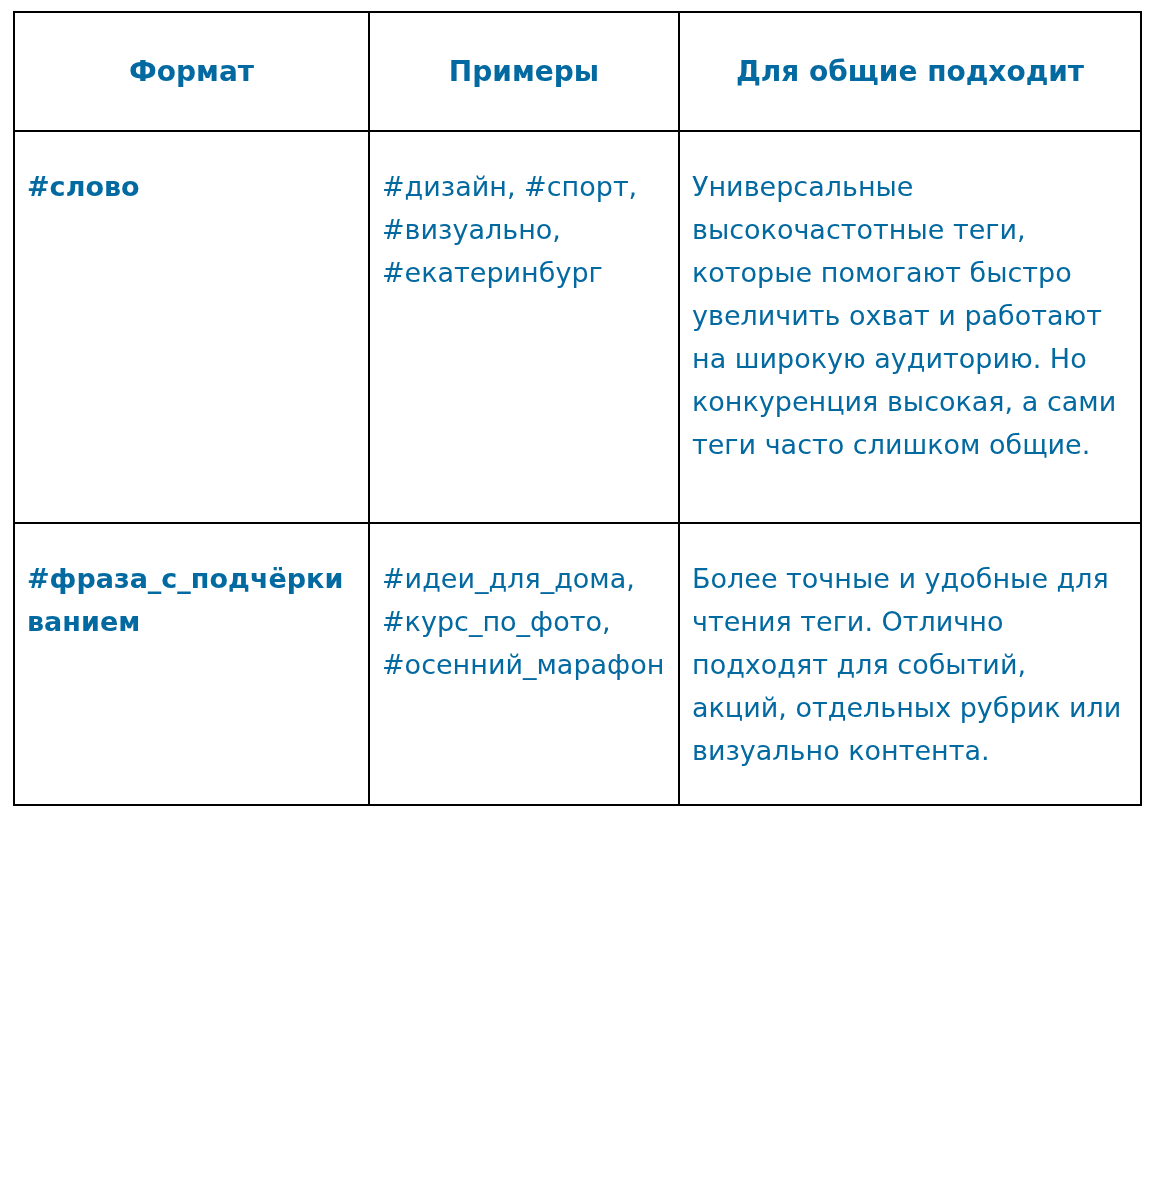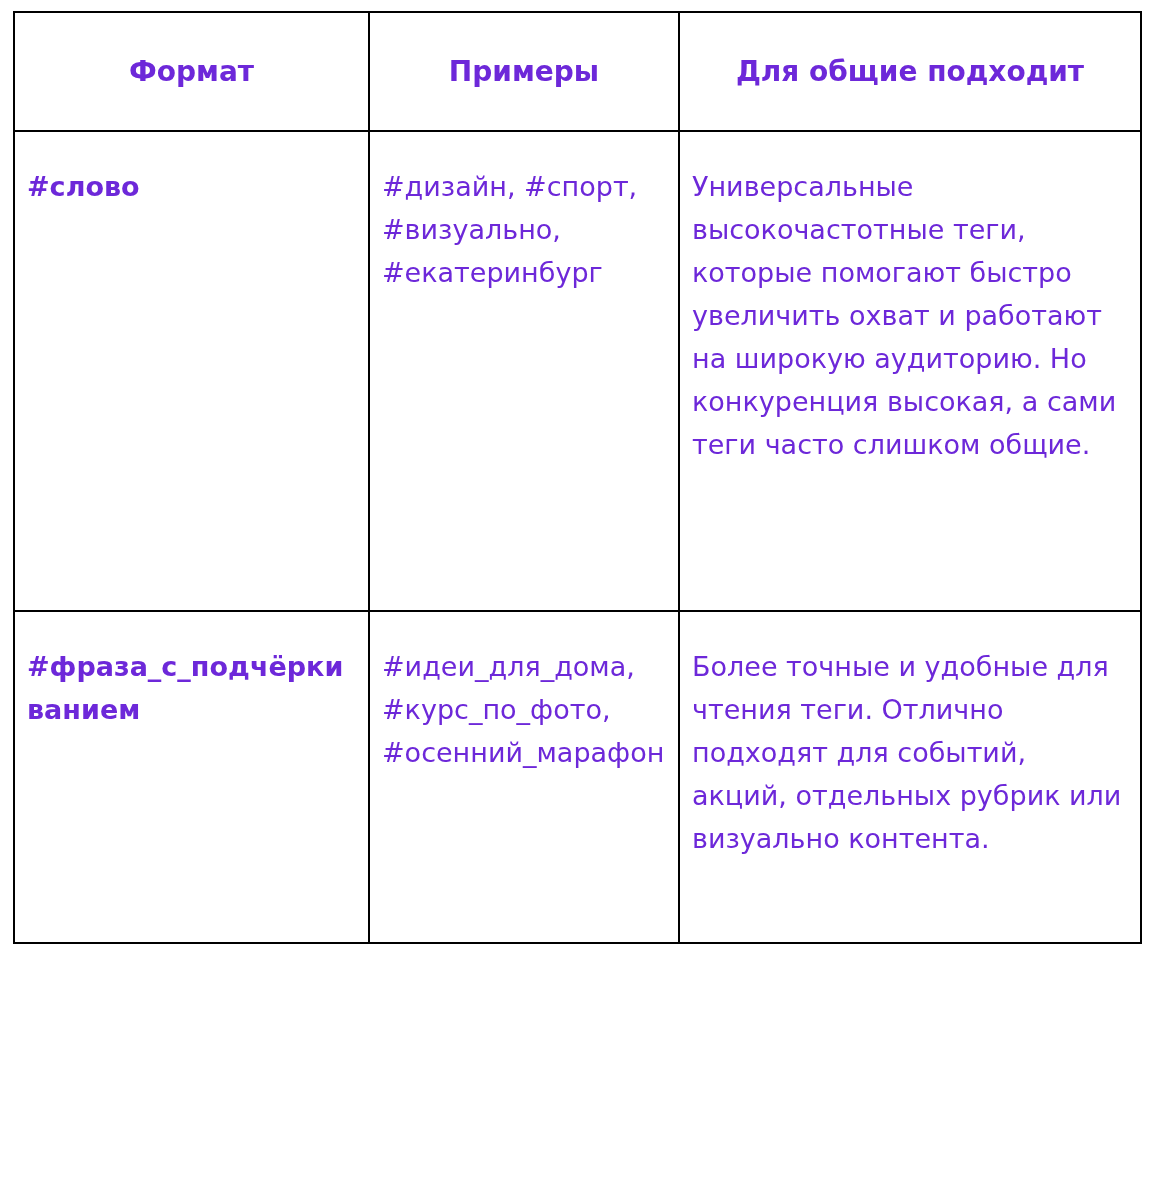--- a/index.html
+++ b/index.html
@@ -5,21 +5,21 @@
   html, body {
     margin: 0;
     padding: 0;
     background: #ffffff;
   }
   .page {
     position: relative;
     width: 1152px;
     height: 1190px;
     background: #ffffff;
-    color: #6d28d9;
+    color: #0369a1;
     font-family: "DejaVu Sans", "Liberation Sans", sans-serif;
     overflow: hidden;
   }
   table.hashtag-table {
     position: absolute;
     left: 13px;
     top: 11px;
     width: 1127px;
     border-collapse: collapse;
     table-layout: fixed;
@@ -38,22 +38,22 @@
     padding: 0 8px;
   }
   .hashtag-table td {
     vertical-align: top;
     padding: 33px 12px 12px 12px;
     font-size: 27px;
     line-height: 43px;
     overflow-wrap: break-word;
     word-wrap: break-word;
   }
-  tr.body-row-0 { height: 480px; }
-  tr.body-row-1 { height: 332px; }
+  tr.body-row-0 { height: 392px; }
+  tr.body-row-1 { height: 282px; }
   tr.body-row-2 { height: 364px; }
   td.col-format {
     font-weight: bold;
   }
 </style>
 </head>
 <body>
 
 <div class="page">
   <table class="hashtag-table">

